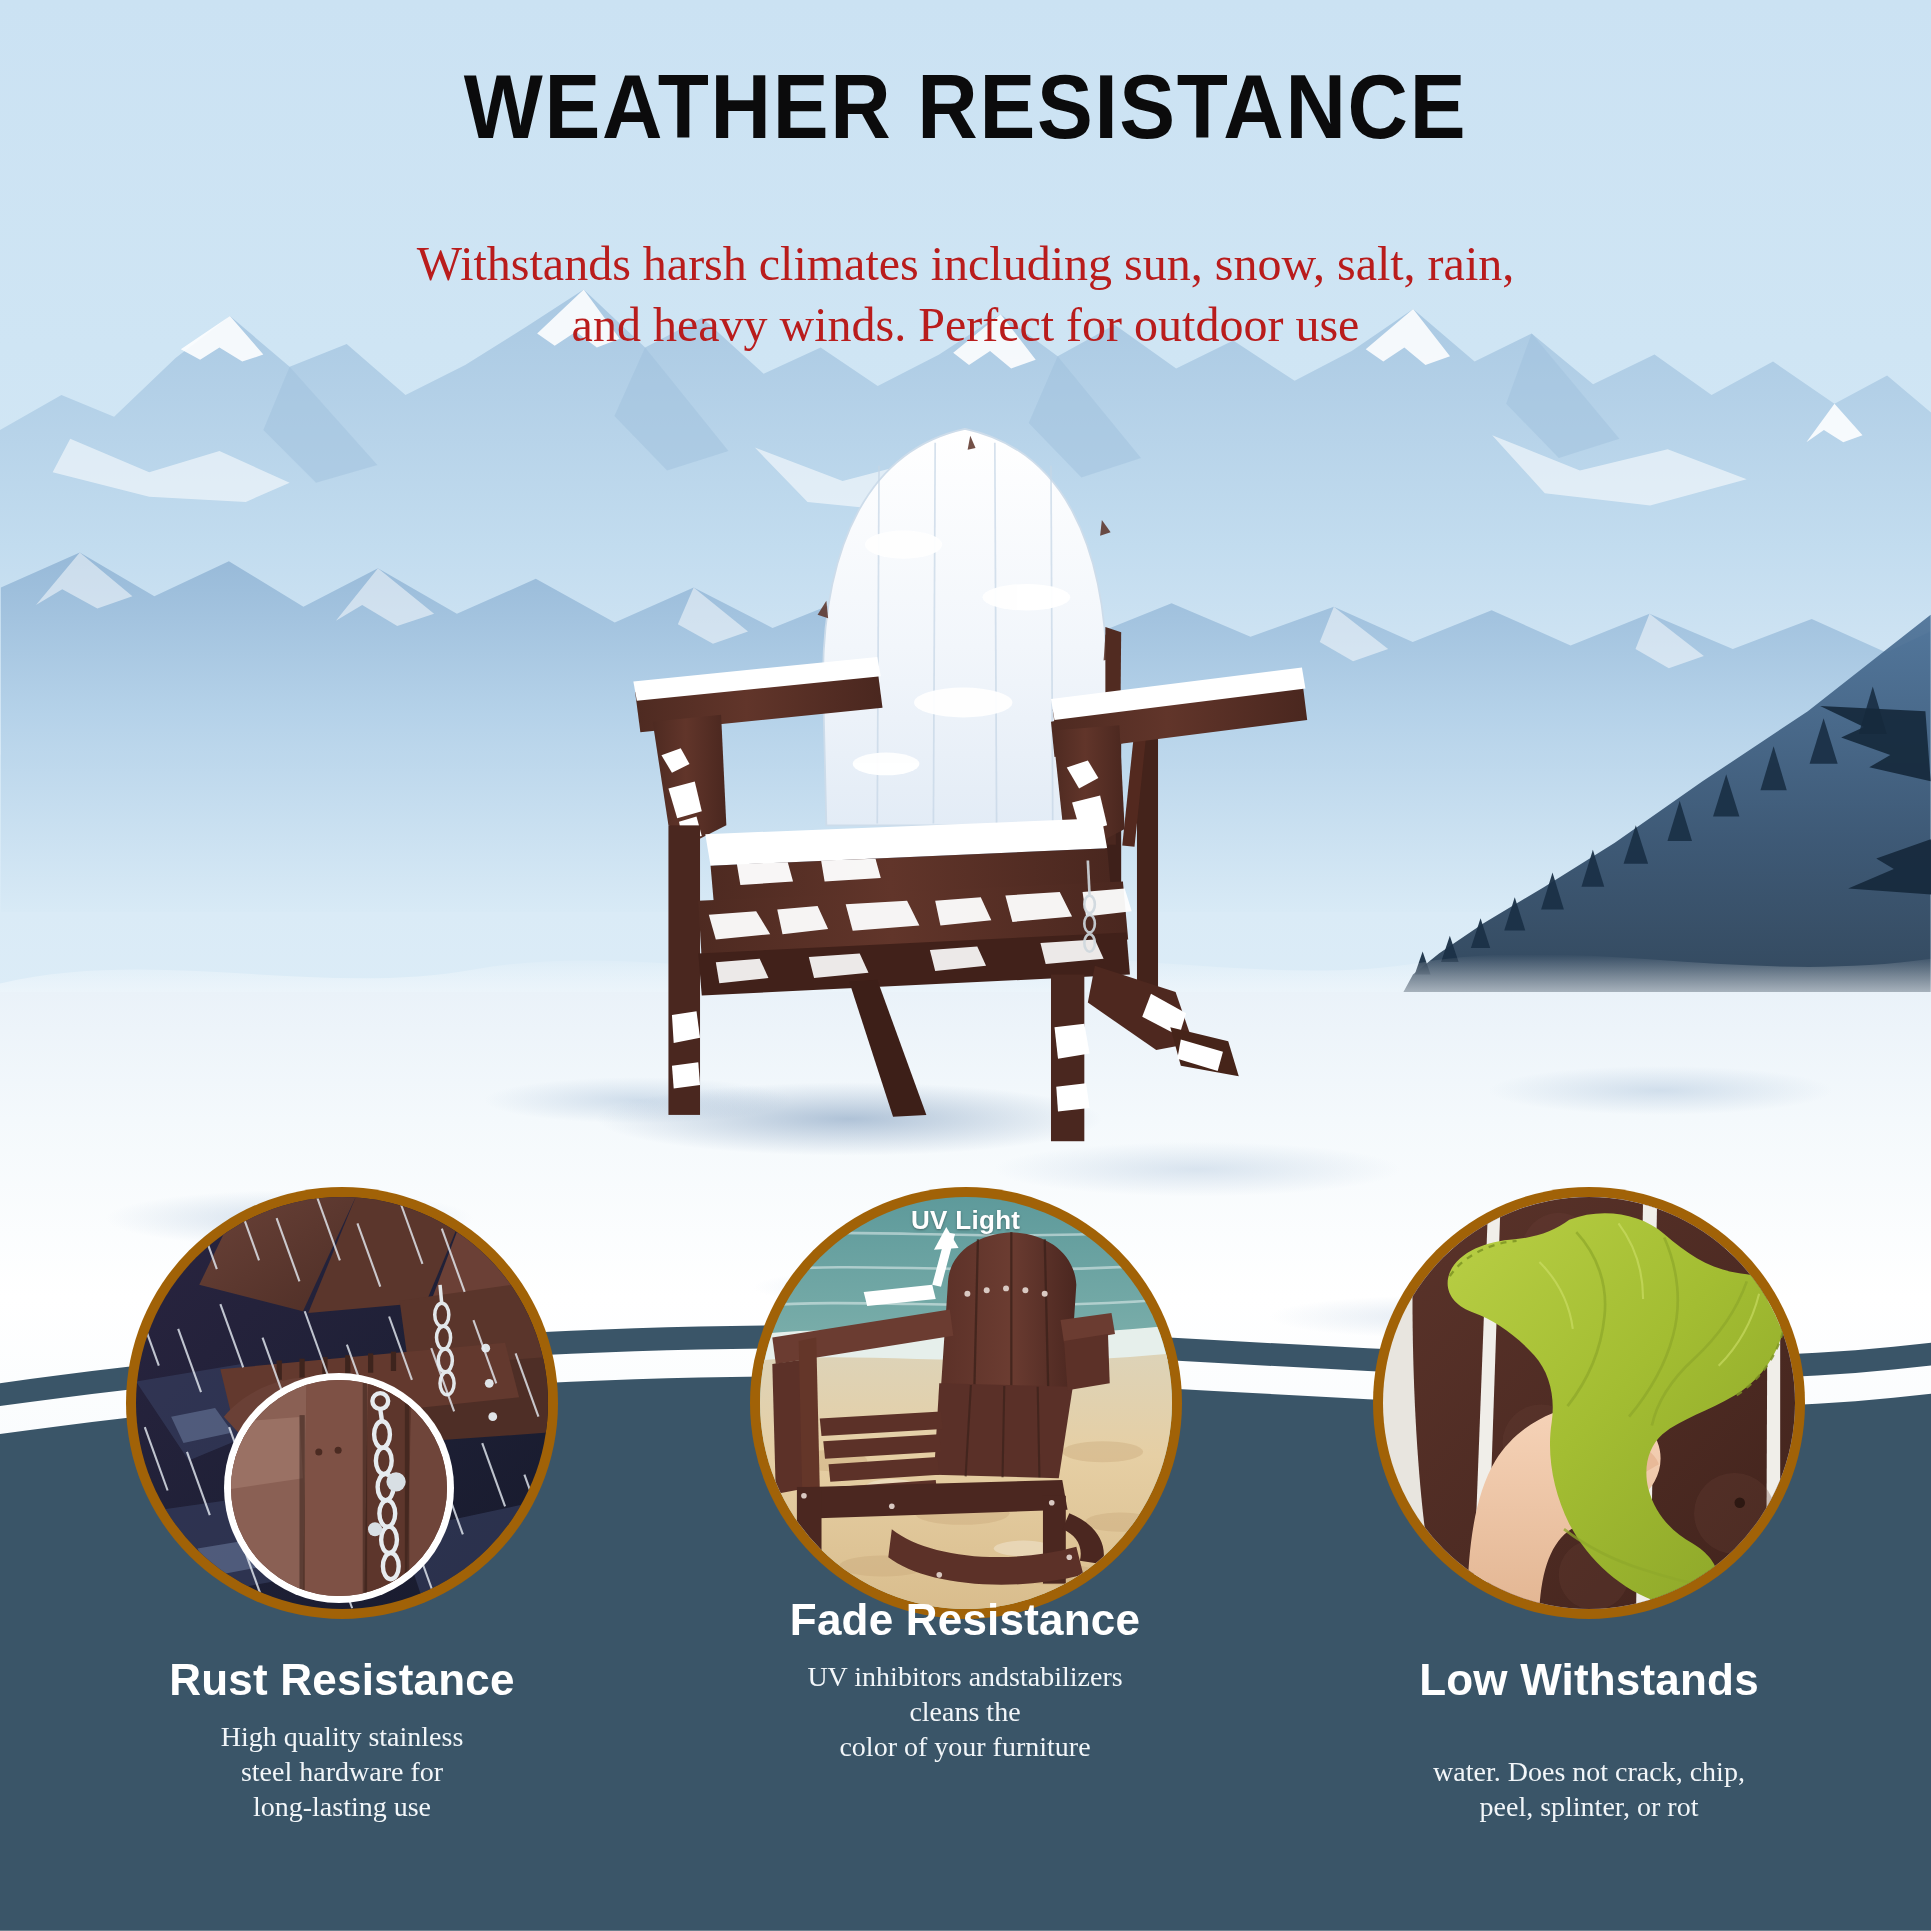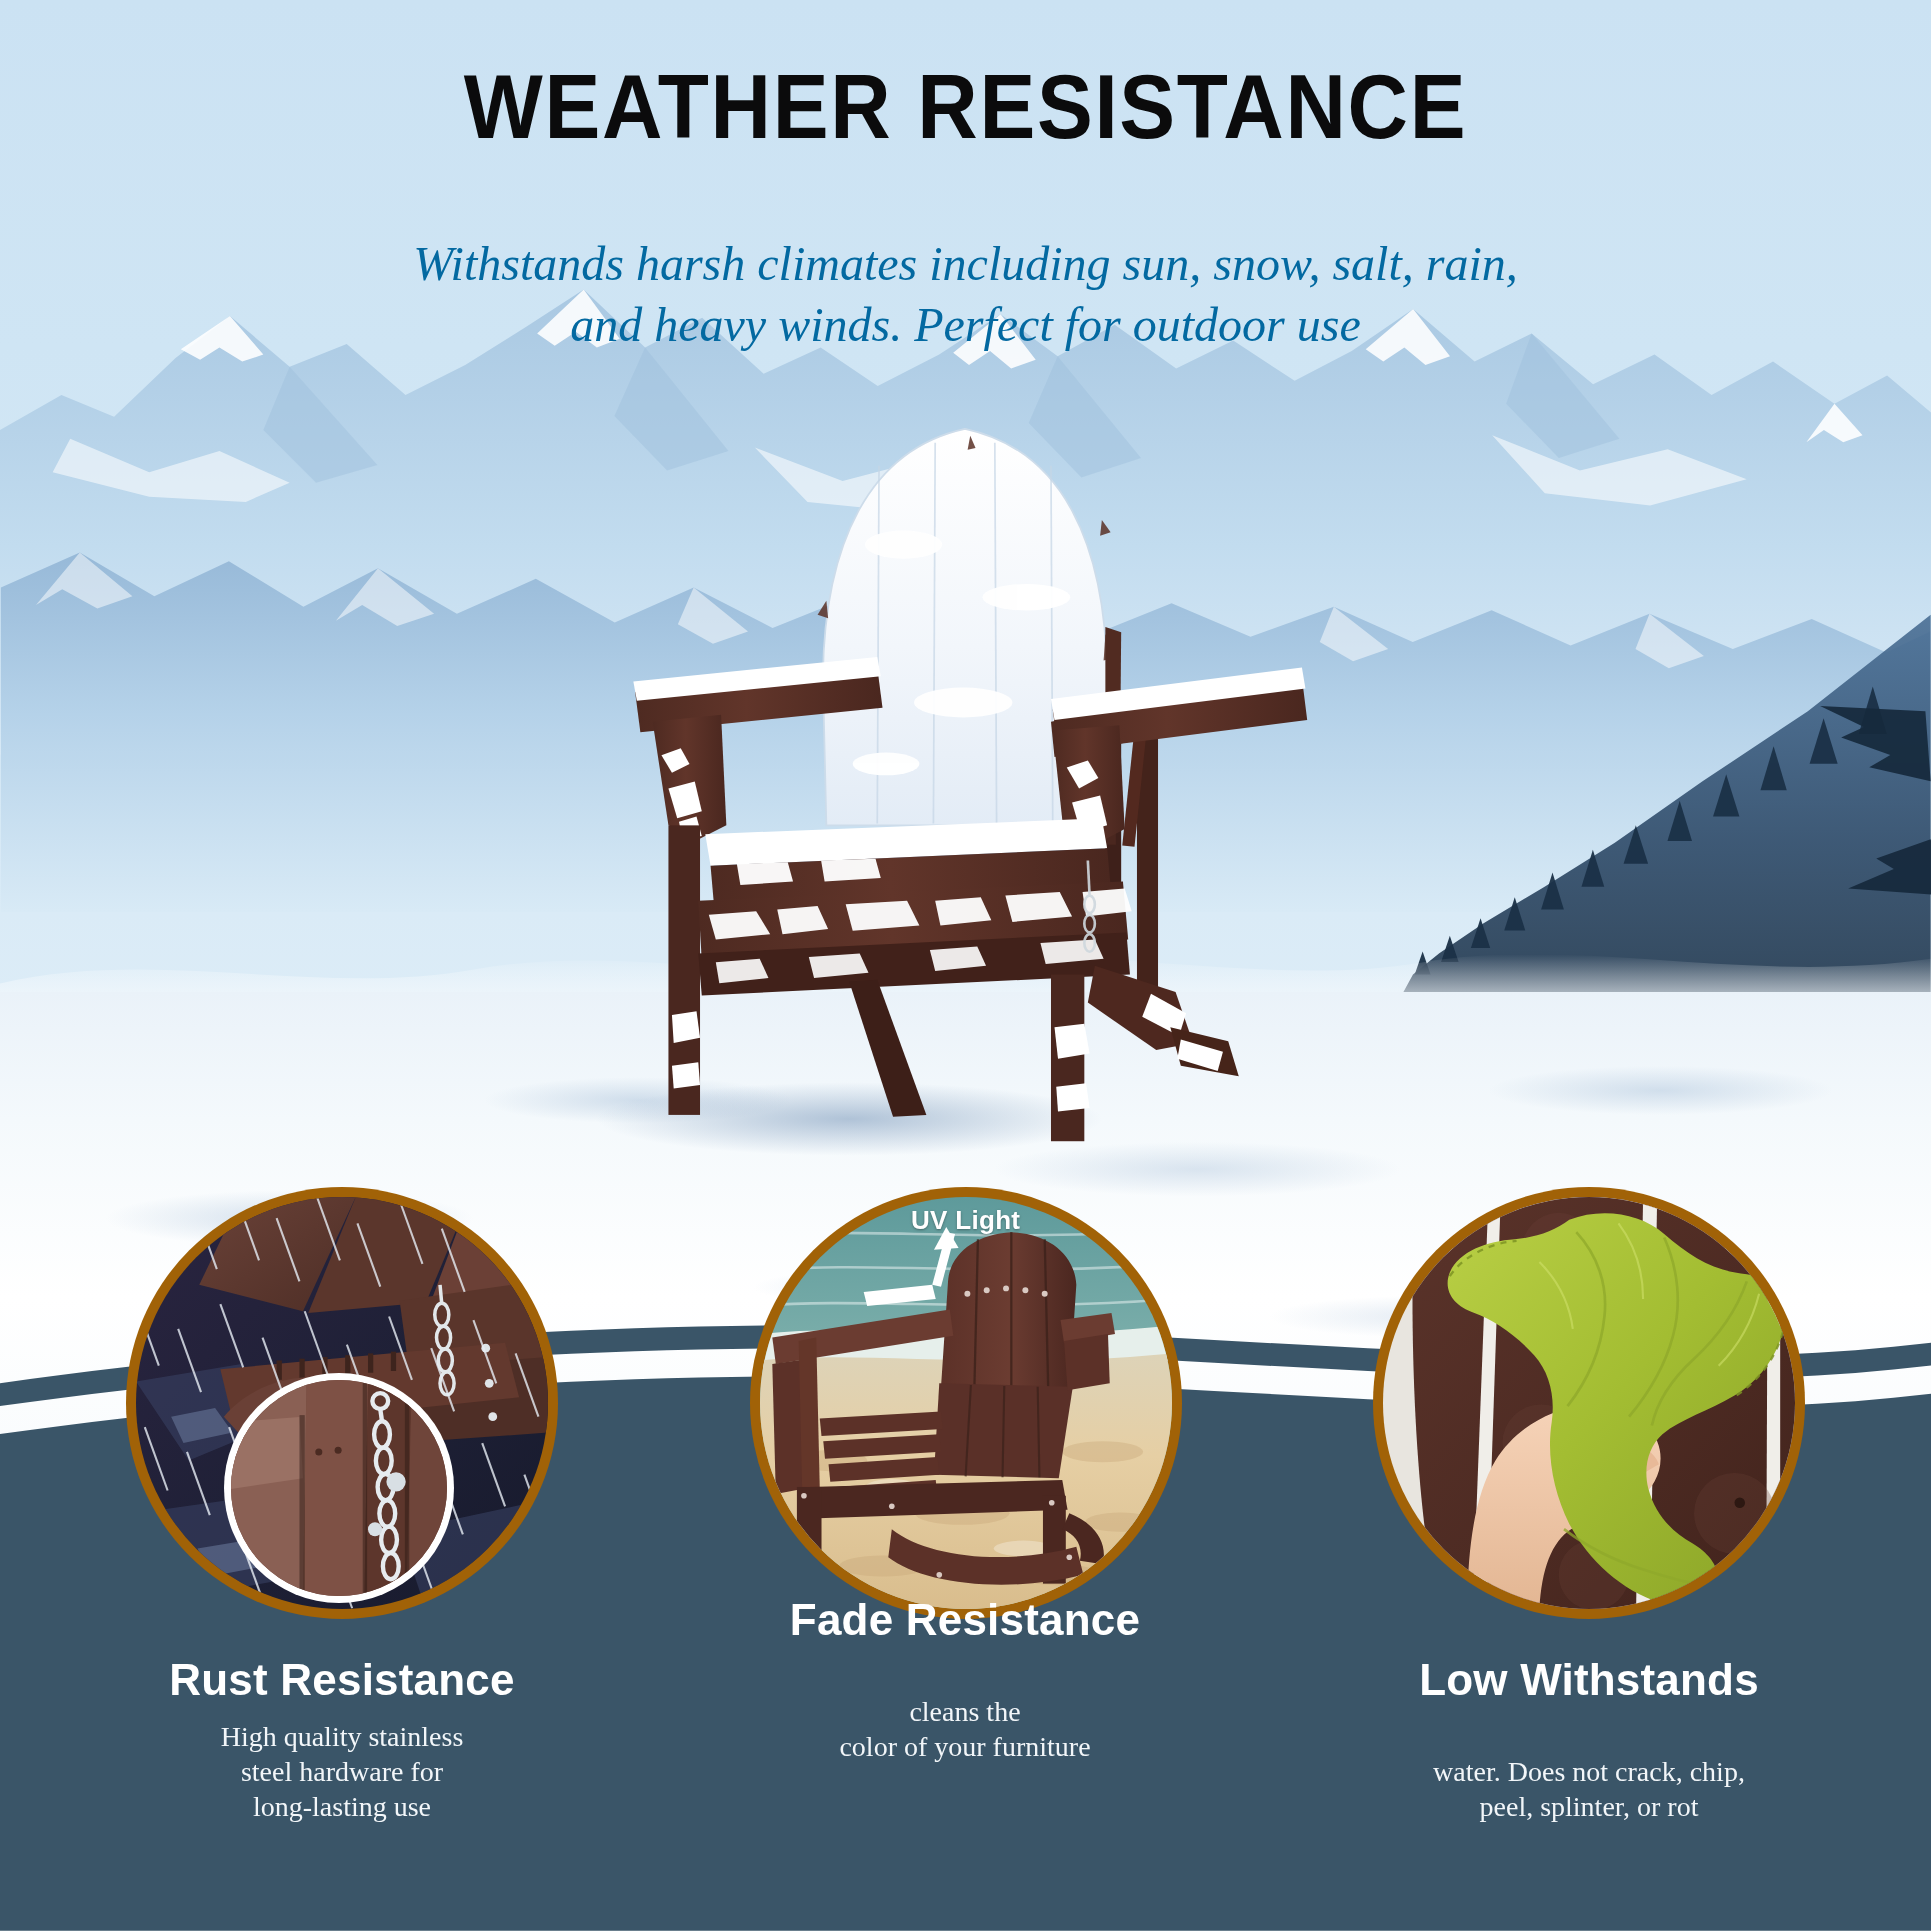--- a/index.html
+++ b/index.html
@@ -27,21 +27,21 @@
       linear-gradient(180deg,#eaf2f9 0%,#f4f9fc 26%,#ffffff 62%,#f8fbfd 100%);}
 
   
   .title{position:absolute;left:0;right:0;top:61px;text-align:center;
     font-family:"Liberation Sans",sans-serif;font-weight:bold;
     font-size:91px;letter-spacing:1.8px;color:#0b0b0c;line-height:1.0;
     transform:scaleX(.92);transform-origin:center top;}
   .subtitle{position:absolute;left:50%;transform:translateX(-50%);top:233px;
     width:1404px;text-align:center;
     font-family:"Liberation Serif",serif;font-size:48px;line-height:1.28;
-    color:#0369a1;font-style:italic;}
+    color:#b91c1c;}
 
   
   .chairwrap{position:absolute;left:614px;top:413px;width:702px;height:737px;}
   .chairwrap svg{display:block;}
 
   
   .wavepanel{position:absolute;left:0;top:1211px;width:1931px;height:720px;}
   .wavepanel svg{display:block;}
 
   
@@ -639,21 +639,21 @@
     <p>
       <span>High quality stainless</span><br>
       <span>steel hardware for</span><br>
       <span>long-lasting use</span>
     </p>
   </div>
 
   <div class="feat" style="left:693px;top:1596px;">
     <h3>Fade Resistance</h3>
     <p>
-      <br>
+      <span>UV inhibitors andstabilizers</span><br>
       <span>cleans the</span><br>
       <span>color of your furniture</span>
     </p>
   </div>
 
   <div class="feat" style="left:1317px;top:1656px;">
     <h3>Low Withstands</h3>
     <p>
       <br>
       <span>water. Does not crack, chip,</span><br>

